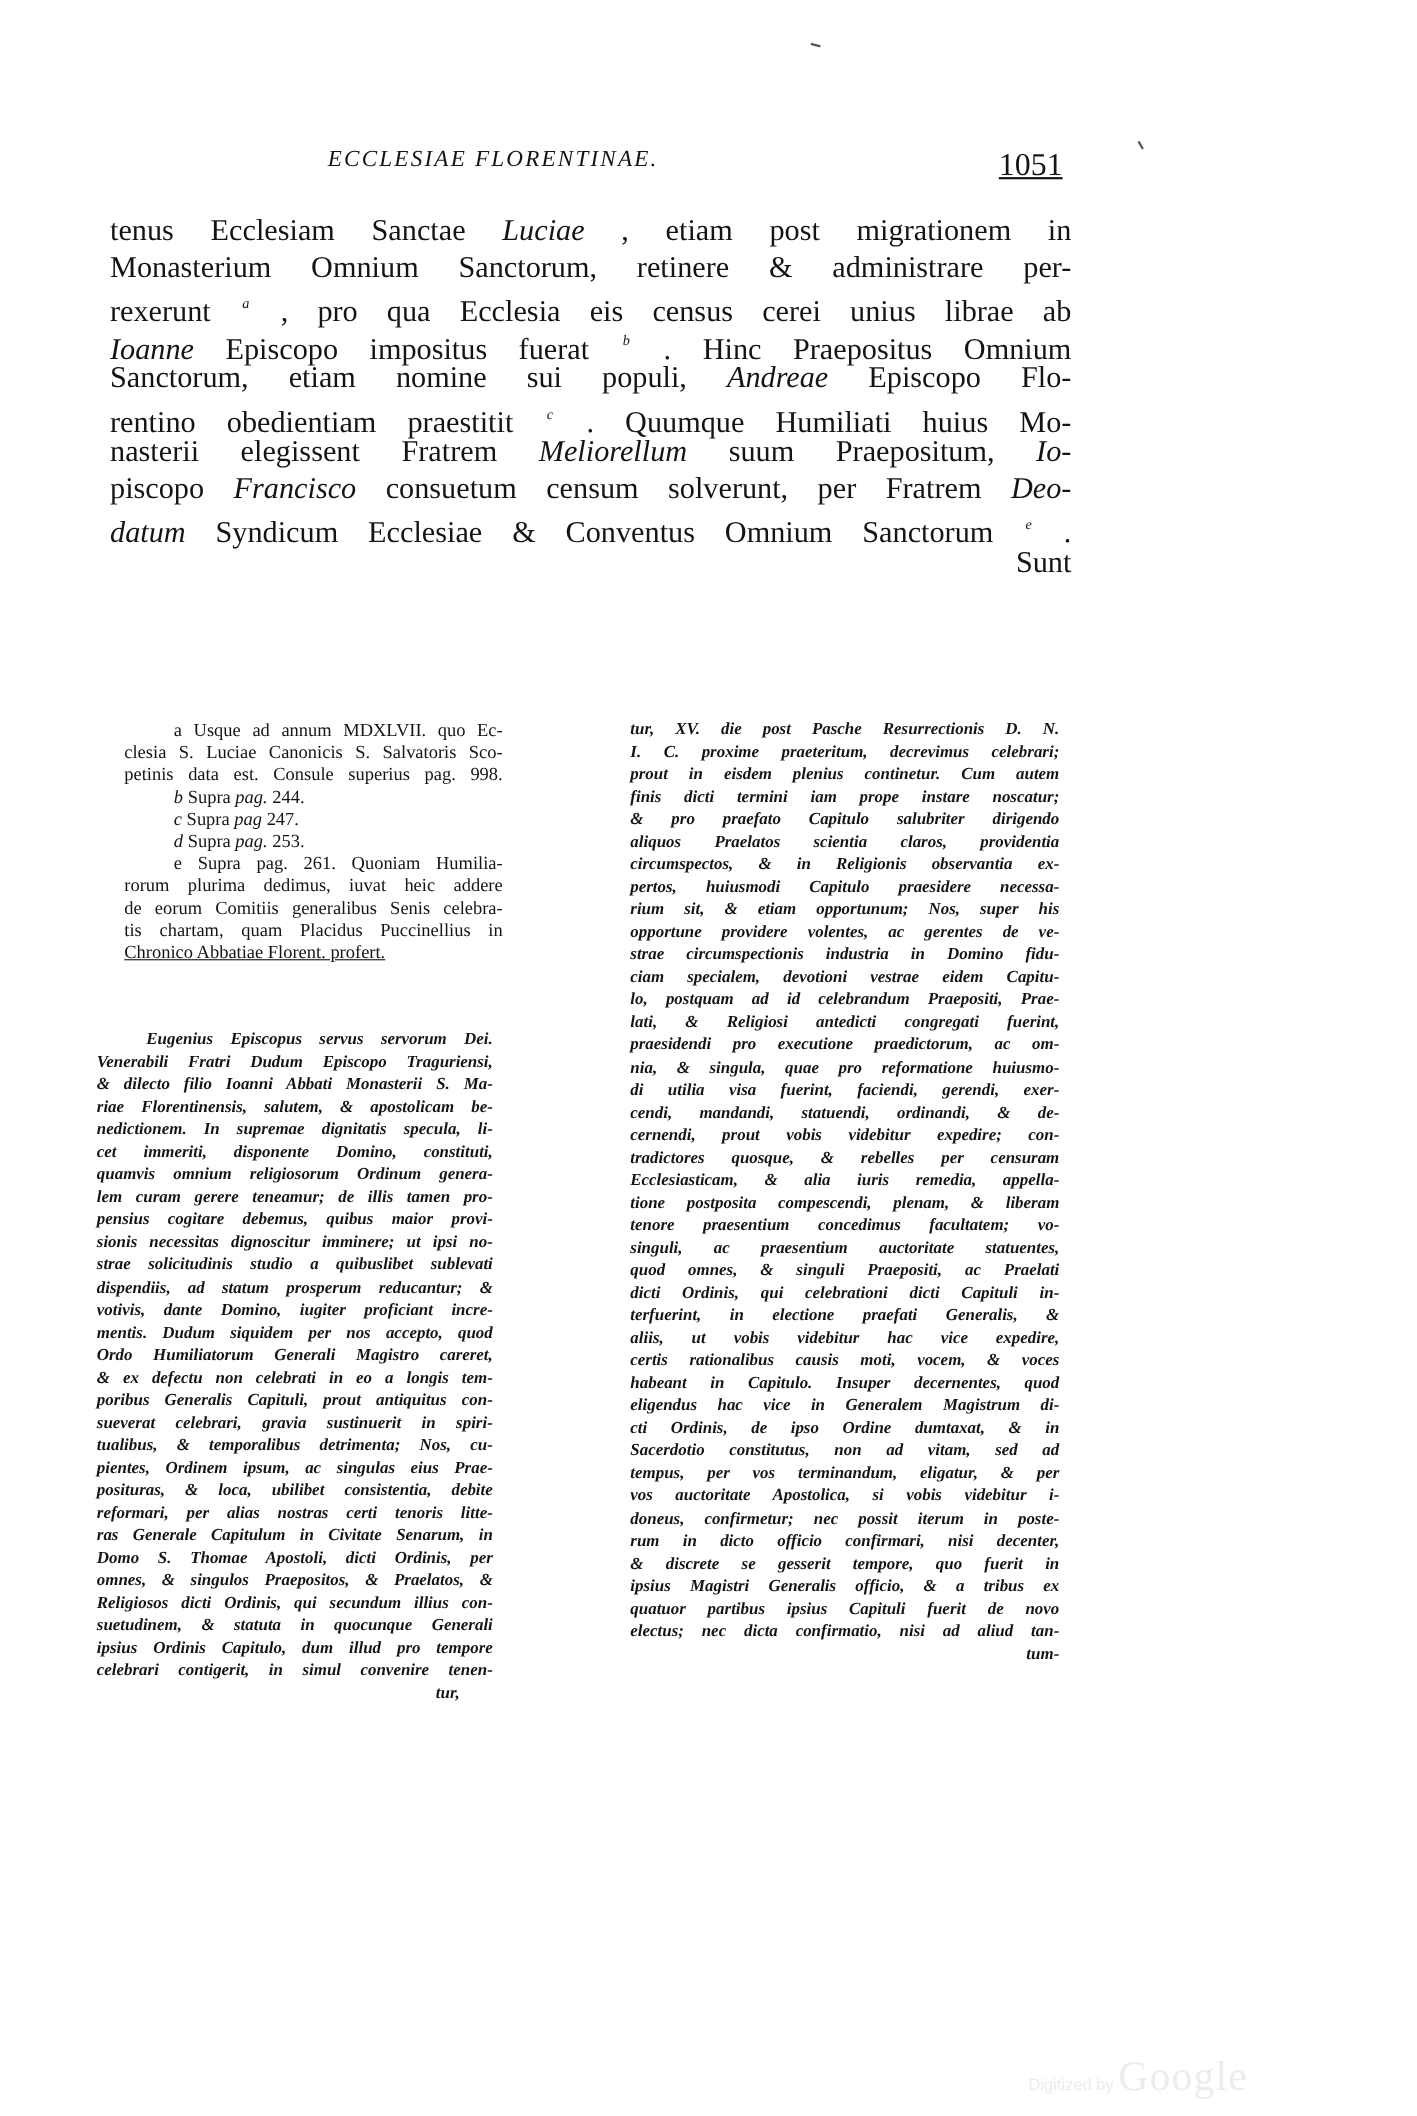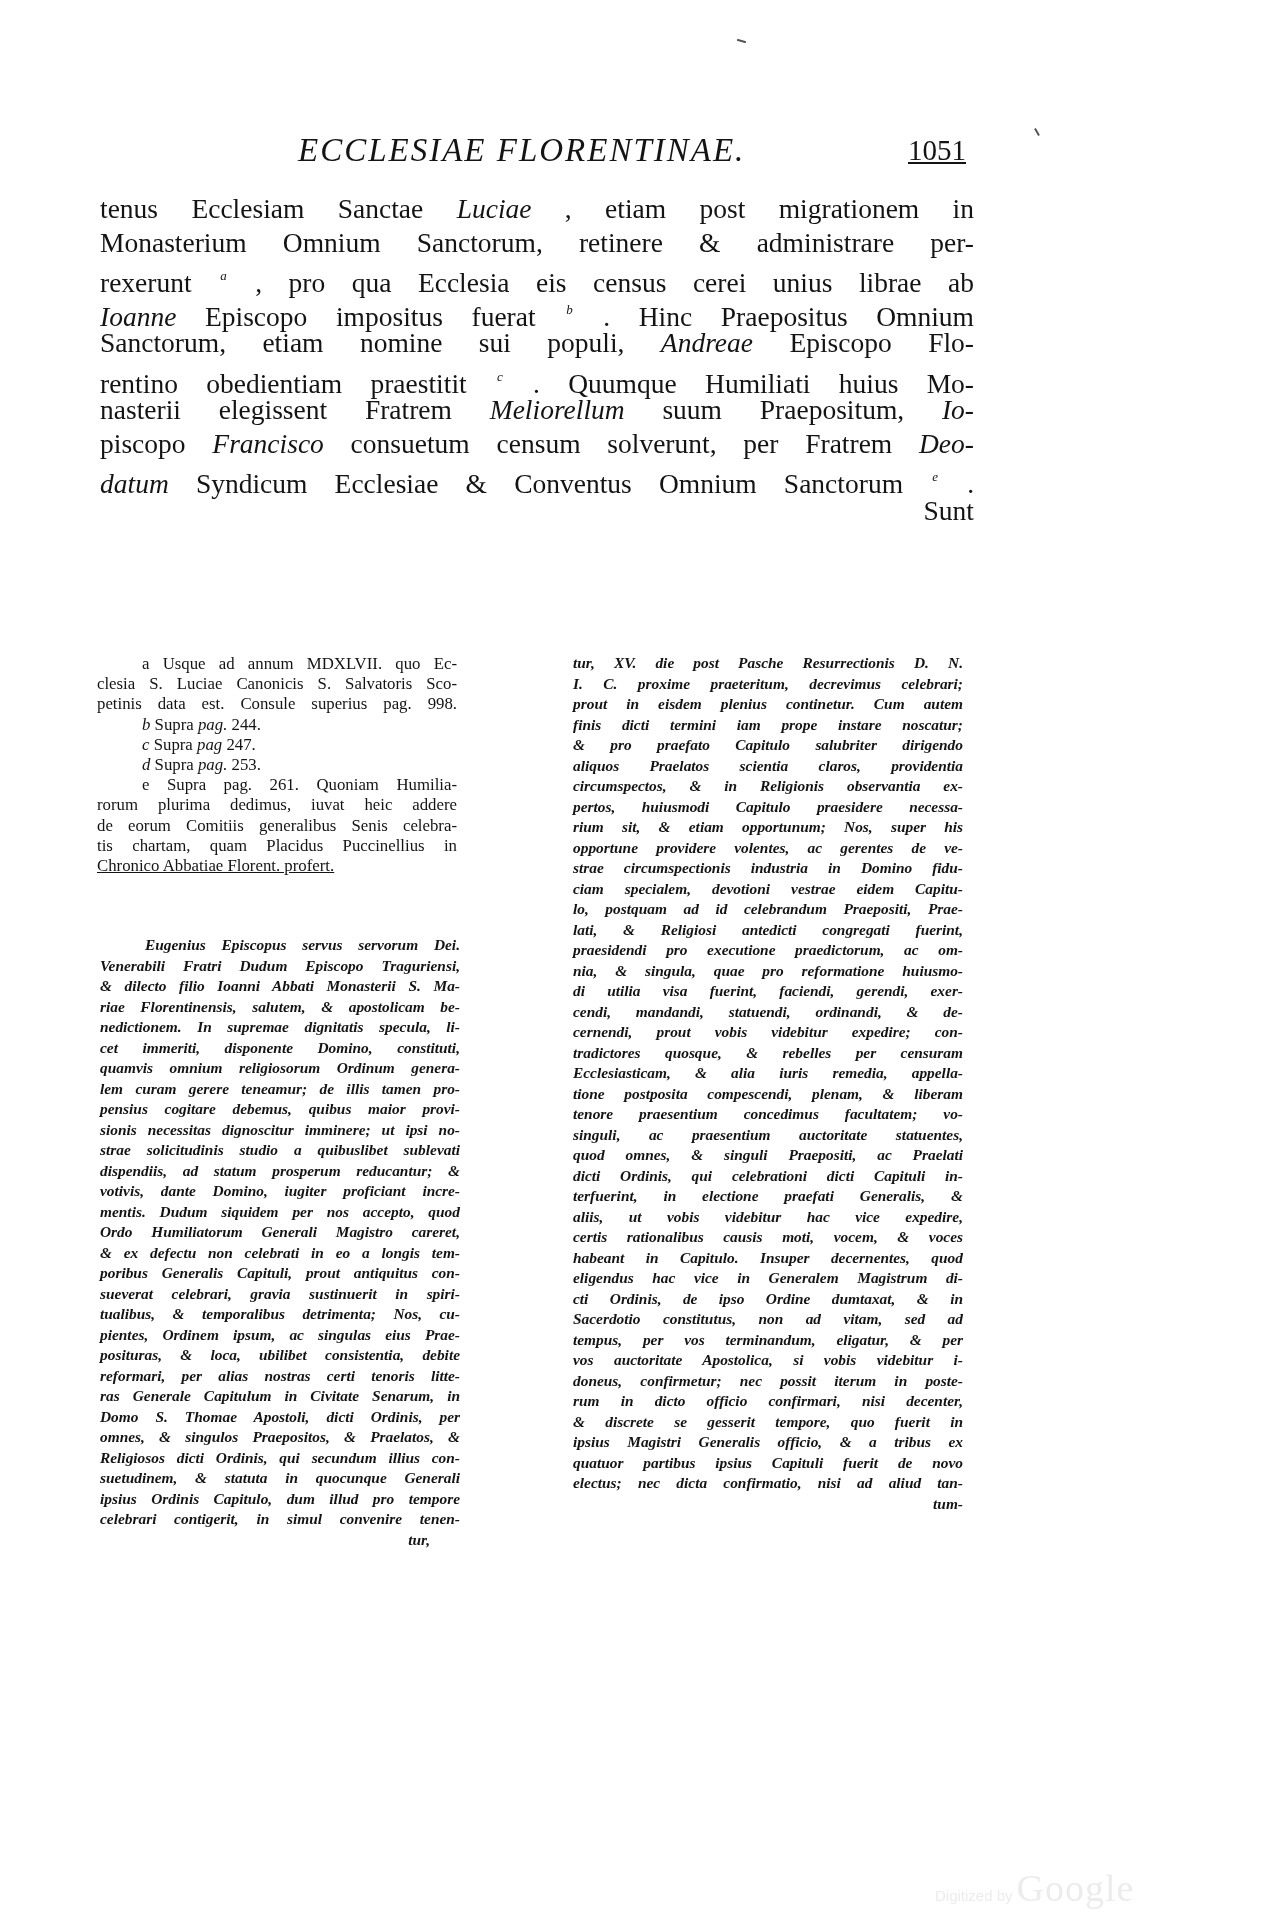--- a/index.html
+++ b/index.html
@@ -8,21 +8,21 @@
       color: #141414;
       font-family: "Liberation Serif", "DejaVu Serif", serif;
     }
     .page { position: absolute; left: 0; top: 0; width: 1288px; height: 1924px; }
 
     .header {
       position: absolute; left: 278px; top: 132px; width: 688px; height: 40px;
     }
     .running-title {
       position: absolute; left: 20px; top: 0;
-      font-style: italic; font-size: 33px; letter-spacing: 2px;
+      font-style: italic; font-size: 21px; letter-spacing: 2px;
     }
     .page-number {
       position: absolute; right: 0; top: 2px;
       font-size: 29px;
       text-decoration: underline;
     }
 
     .main-text {
       position: absolute; left: 100px; top: 192px; width: 874px;
       font-size: 27.5px; line-height: 33.5px;
@@ -36,27 +36,27 @@
     sup.mark { font-size: 13px; font-style: italic; vertical-align: 12px; margin: 0 2px; }
 
     .col {
       position: absolute; font-size: 16.8px;
     }
     .col-left { left: 97px; top: 654px; width: 360px; }
     .col-right { left: 573px; top: 653px; width: 390px; }
 
     .fn-line {
       display: block; white-space: nowrap; text-align: justify; text-align-last: justify;
-      line-height: 20.2px; height: 20.2px;
+      line-height: 20.2px; height: 20.2px; margin-left: 16px;
     }
     .fn-line.short { text-align: left; text-align-last: left; padding-left: 45px; }
     .fn-line.first { padding-left: 45px; }
     .fn-line.tail { text-align: left; text-align-last: left; text-decoration: underline; }
 
-    .bull-block { position: absolute; left: 100px; top: 935px; width: 360px; }
+    .bull-block { position: absolute; left: 88px; top: 935px; width: 360px; }
     .bull-line {
       display: block; white-space: nowrap; text-align: justify; text-align-last: justify;
       font-style: italic; font-weight: bold; font-size: 15.4px;
       line-height: 20.5px; height: 20.5px;
     }
     .bull-line.first { padding-left: 45px; }
     .bull-line.end { text-align: right; text-align-last: right; padding-right: 30px; }
 
     .col-right .bull-line { width: 390px; }
     .col-right .bull-line.end { padding-right: 20px; }

